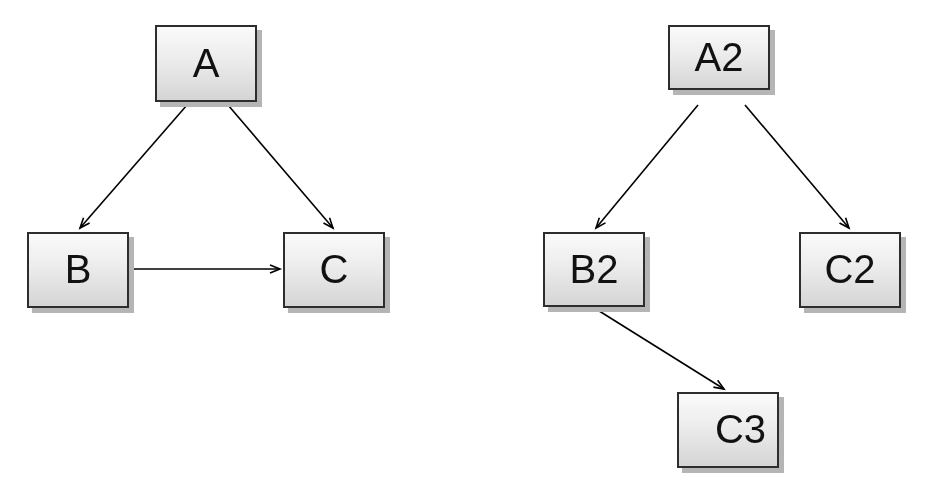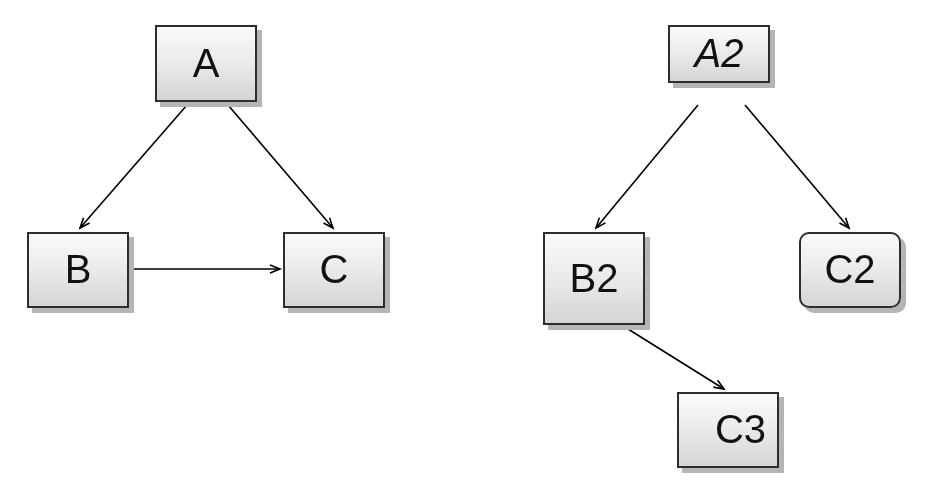--- a/index.html
+++ b/index.html
@@ -41,23 +41,23 @@
   .node-label {
     font-size: 40px;
     line-height: 1;
     color: var(--text);
     padding-bottom: 2px;
   }
   
   #node-A  { left: 155px; top: 25px;  height: 77px; }
   #node-B  { left: 27px;  top: 232px; }
   #node-C  { left: 283px; top: 232px; }
-  #node-A2 { left: 668px; top: 25px;  height: 58px; font-style: italic; }
-  #node-B2 { left: 543px; top: 232px; height: 93px; }
-  #node-C2 { left: 799px; top: 232px; border-radius: 10px; }
+  #node-A2 { left: 668px; top: 25px;  height: 65px; }
+  #node-B2 { left: 543px; top: 232px; height: 75px; }
+  #node-C2 { left: 799px; top: 232px; }
   #node-C3 { left: 677px; top: 392px; padding-left: 25px; }
   .edge-line { stroke: var(--edge); stroke-width: 1.6; fill: none; }
 </style>
 </head>
 <body>
 
 <div class="canvas">
 
   <svg class="edges" viewBox="0 0 940 504" xmlns="http://www.w3.org/2000/svg" aria-hidden="true">
     <defs>

